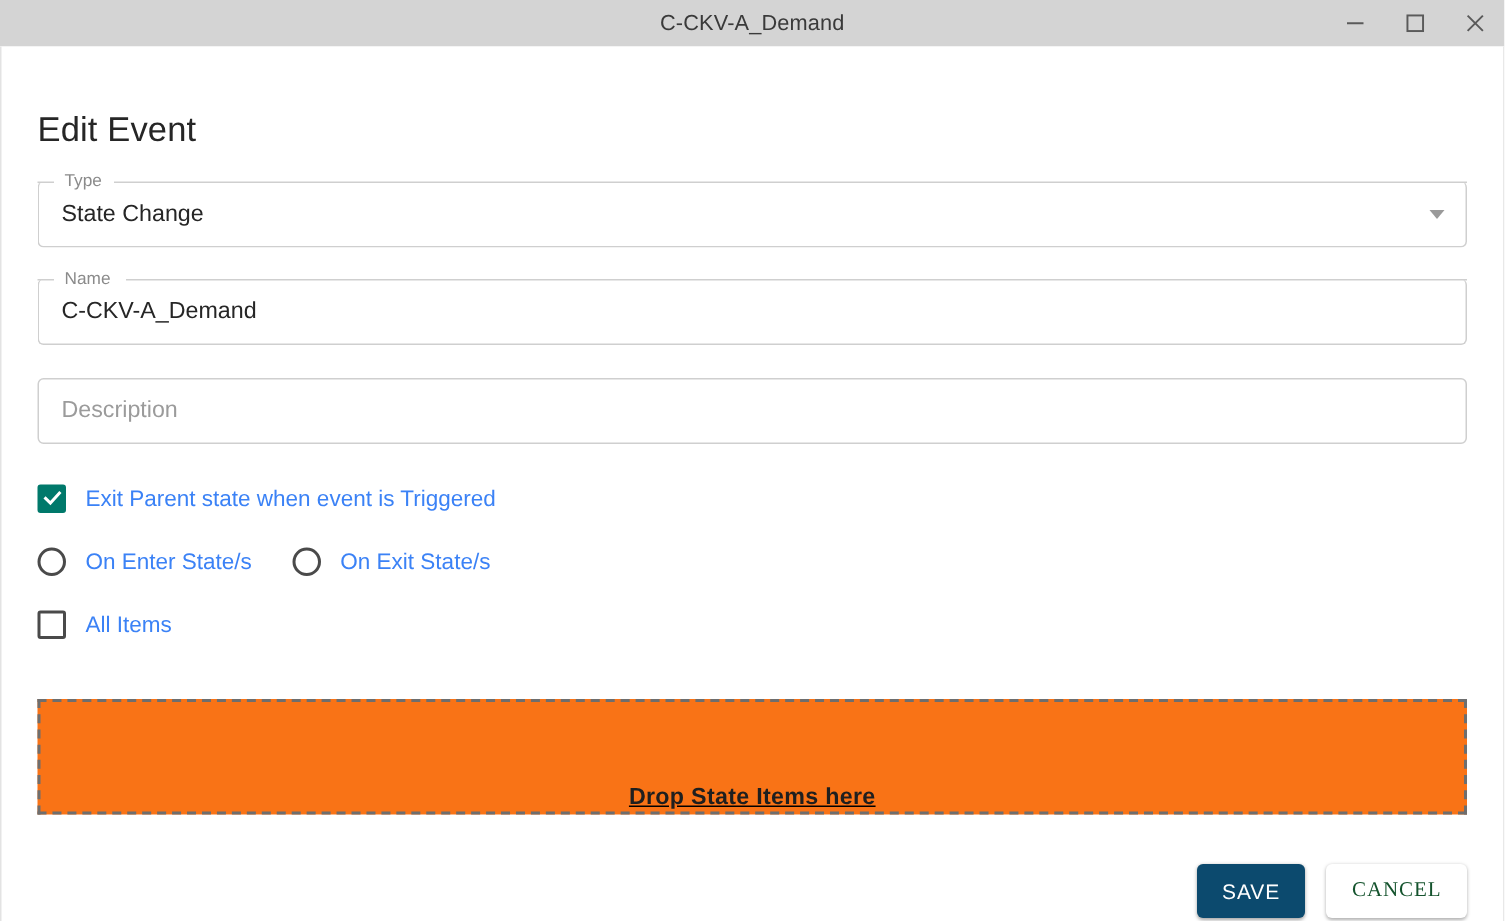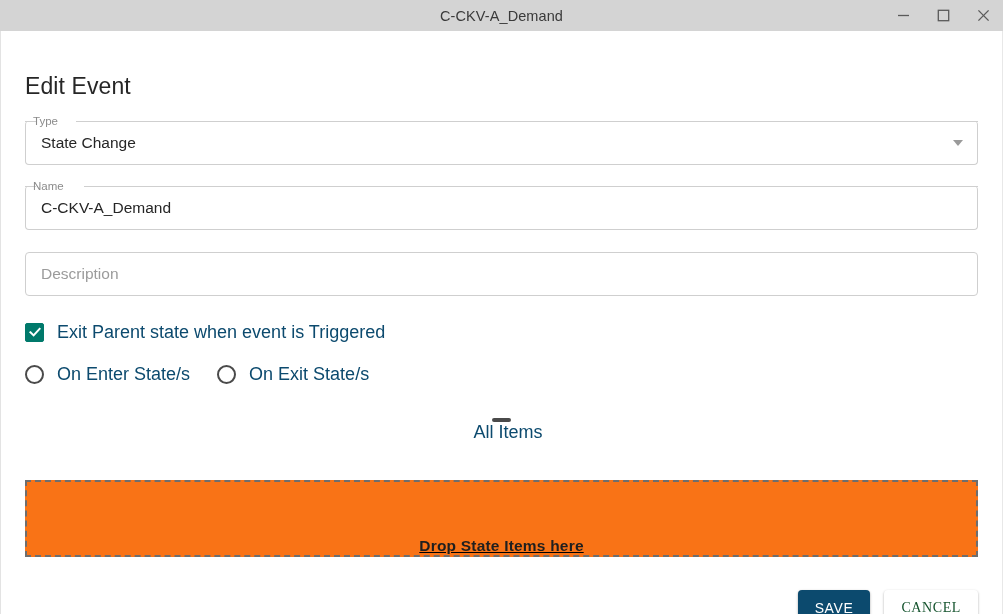--- a/index.html
+++ b/index.html
@@ -117,21 +117,21 @@
   .field.notched .notch-gap {
     border-top: 1px solid transparent;
   }
   .field.notched .notch-trail {
     flex: 1;
     border-top: 1px solid #cfcfcf;
   }
   .field-label {
     position: absolute;
     top: -8px;
-    left: 5px;
+    left: 15px;
     font-size: 11.5px;
     color: #8b8b8b;
     background: transparent;
     padding: 0 3px;
     line-height: 16px;
     white-space: nowrap;
   }
   .field-input {
     position: absolute;
     inset: 0;
@@ -168,21 +168,21 @@
   .field.plain { margin-top: 22px; }
 
   
   .check-row {
     display: flex;
     align-items: center;
     height: 24px;
   }
   .row-gap-1 { margin-top: 24px; }
   .row-gap-2 { margin-top: 18px; }
-  .row-gap-3 { margin-top: 32px; flex-direction: column; }
+  .row-gap-3 { margin-top: 18px; }
 
   .checkbox {
     width: 19px;
     height: 19px;
     min-width: 19px;
     border-radius: 2px;
     display: flex;
     align-items: center;
     justify-content: center;
     cursor: pointer;
@@ -204,22 +204,22 @@
     border-radius: 50%;
     border: 2px solid #4a4a4a;
     background: #ffffff;
     cursor: pointer;
     display: flex;
     align-items: center;
     justify-content: center;
   }
 
   .row-label {
-    font-size: 18px;
-    color: #0c4a6e;
+    font-size: 15px;
+    color: #3b82f6;
     margin-left: 13px;
     cursor: default;
     white-space: nowrap;
   }
 
   .radio-row {
     display: flex;
     align-items: center;
     height: 24px;
   }

